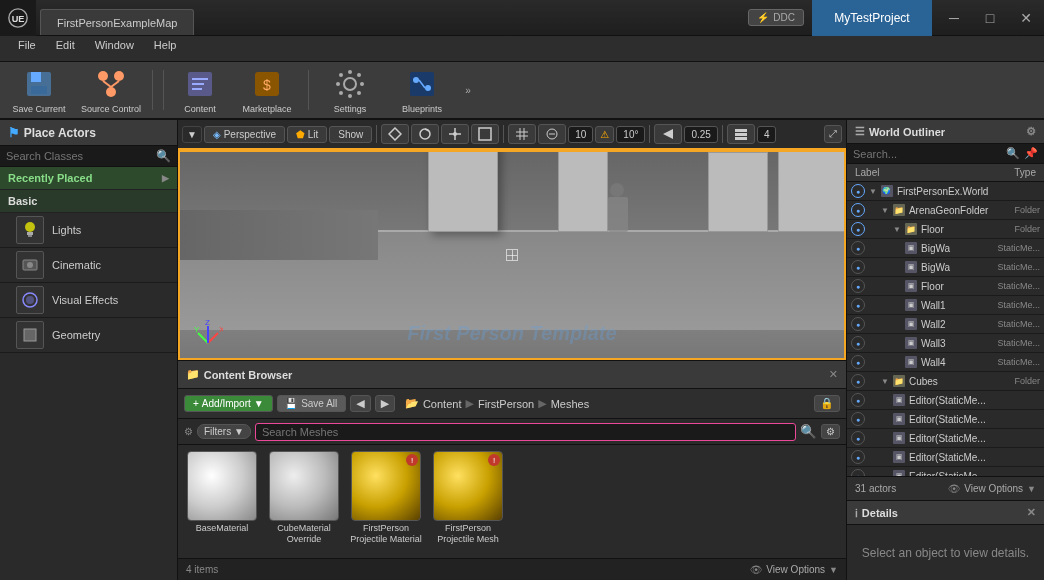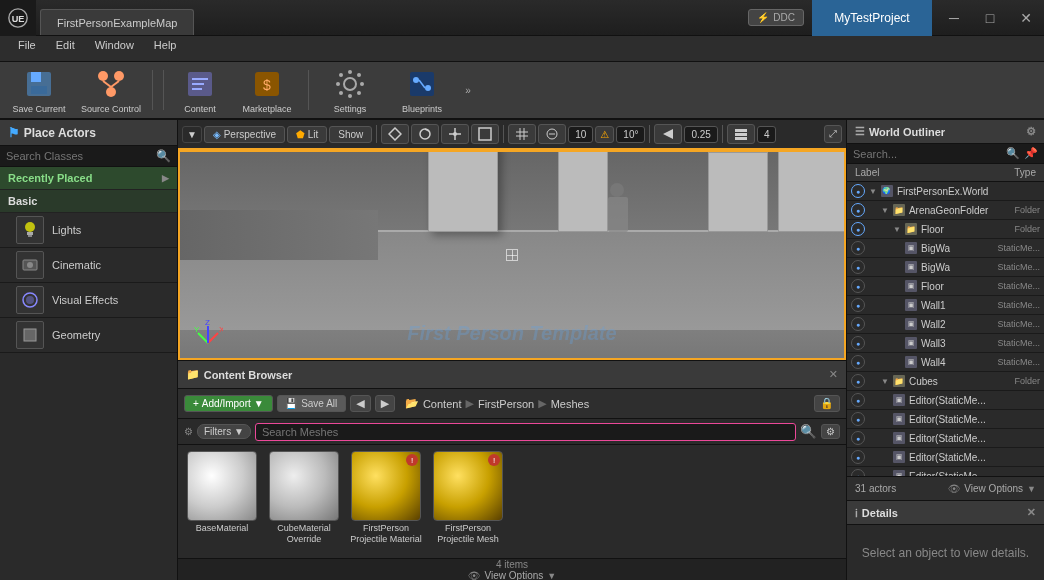--- a/index.html
+++ b/index.html
@@ -62,21 +62,21 @@
     .cb-breadcrumb { display: flex; align-items: center; gap: 4px; font-size: 11px; color: #aaa; margin-left: 6px; flex: 1; }
     .cb-breadcrumb-item { color: #ccc; cursor: pointer; }
     .cb-breadcrumb-arrow { color: #666; }
     #cb-filter-bar { height: 26px; background: #2a2a2a; display: flex; align-items: center; padding: 0 6px; gap: 4px; border-bottom: 1px solid #111; }
     #cb-filter-bar input { flex: 1; background: #1a1a1a; border: 1px solid #ec4899; border-radius: 3px; color: #ccc; font-size: 11px; padding: 2px 6px; outline: none; }
     #cb-assets { flex: 1; display: flex; flex-wrap: wrap; align-content: flex-start; padding: 6px; gap: 6px; overflow-y: auto; background: #2a2a2a; }
     .asset-item { display: flex; flex-direction: column; align-items: center; width: 76px; cursor: pointer; }
     .asset-thumb { width: 70px; height: 70px; border-radius: 4px; border: 1px solid #555; display: flex; align-items: center; justify-content: center; position: relative; overflow: hidden; }
     .asset-label { font-size: 9px; color: #ccc; text-align: center; margin-top: 2px; line-height: 1.2; word-break: break-word; }
     .asset-error-badge { position: absolute; top: 2px; right: 2px; width: 12px; height: 12px; background: #c0392b; border-radius: 50%; display: flex; align-items: center; justify-content: center; font-size: 8px; color: #fff; }
-    #cb-status { height: 22px; background: #222; display: flex; align-items: center; padding: 0 8px; justify-content: space-between; border-top: 1px solid #111; flex-direction: column; }
+    #cb-status { height: 22px; background: #222; display: flex; align-items: center; padding: 0 8px; justify-content: space-between; border-top: 1px solid #111; }
 
     
     #right-panel { width: 198px; background: #2a2a2a; border-left: 1px solid #111; display: flex; flex-direction: column; flex-shrink: 0; overflow: hidden; }
     #outliner-header { background: #3a3a3a; padding: 5px 8px; font-size: 11px; font-weight: bold; color: #ddd; display: flex; align-items: center; justify-content: space-between; border-bottom: 1px solid #111; }
     #outliner-search { display: flex; align-items: flex-end; background: #1a1a1a; border-bottom: 1px solid #111; padding: 3px 6px; gap: 4px; }
     #outliner-search input { background: transparent; border: none; color: #ccc; font-size: 11px; flex: 1; outline: none; }
     #outliner-columns { display: flex; justify-content: space-between; padding: 3px 8px; background: #333; border-bottom: 1px solid #111; font-size: 10px; color: #aaa; }
     #outliner-tree { flex: 1; overflow-y: auto; }
     .tree-item { display: flex; align-items: center; padding: 2px 4px; font-size: 10px; color: #ccc; gap: 2px; border-bottom: 1px solid #1a1a1a; }
     .eye-icon { width: 14px; height: 14px; border-radius: 50%; border: 1px solid #555; margin-right: 2px; display: flex; align-items: center; justify-content: center; flex-shrink: 0; }

